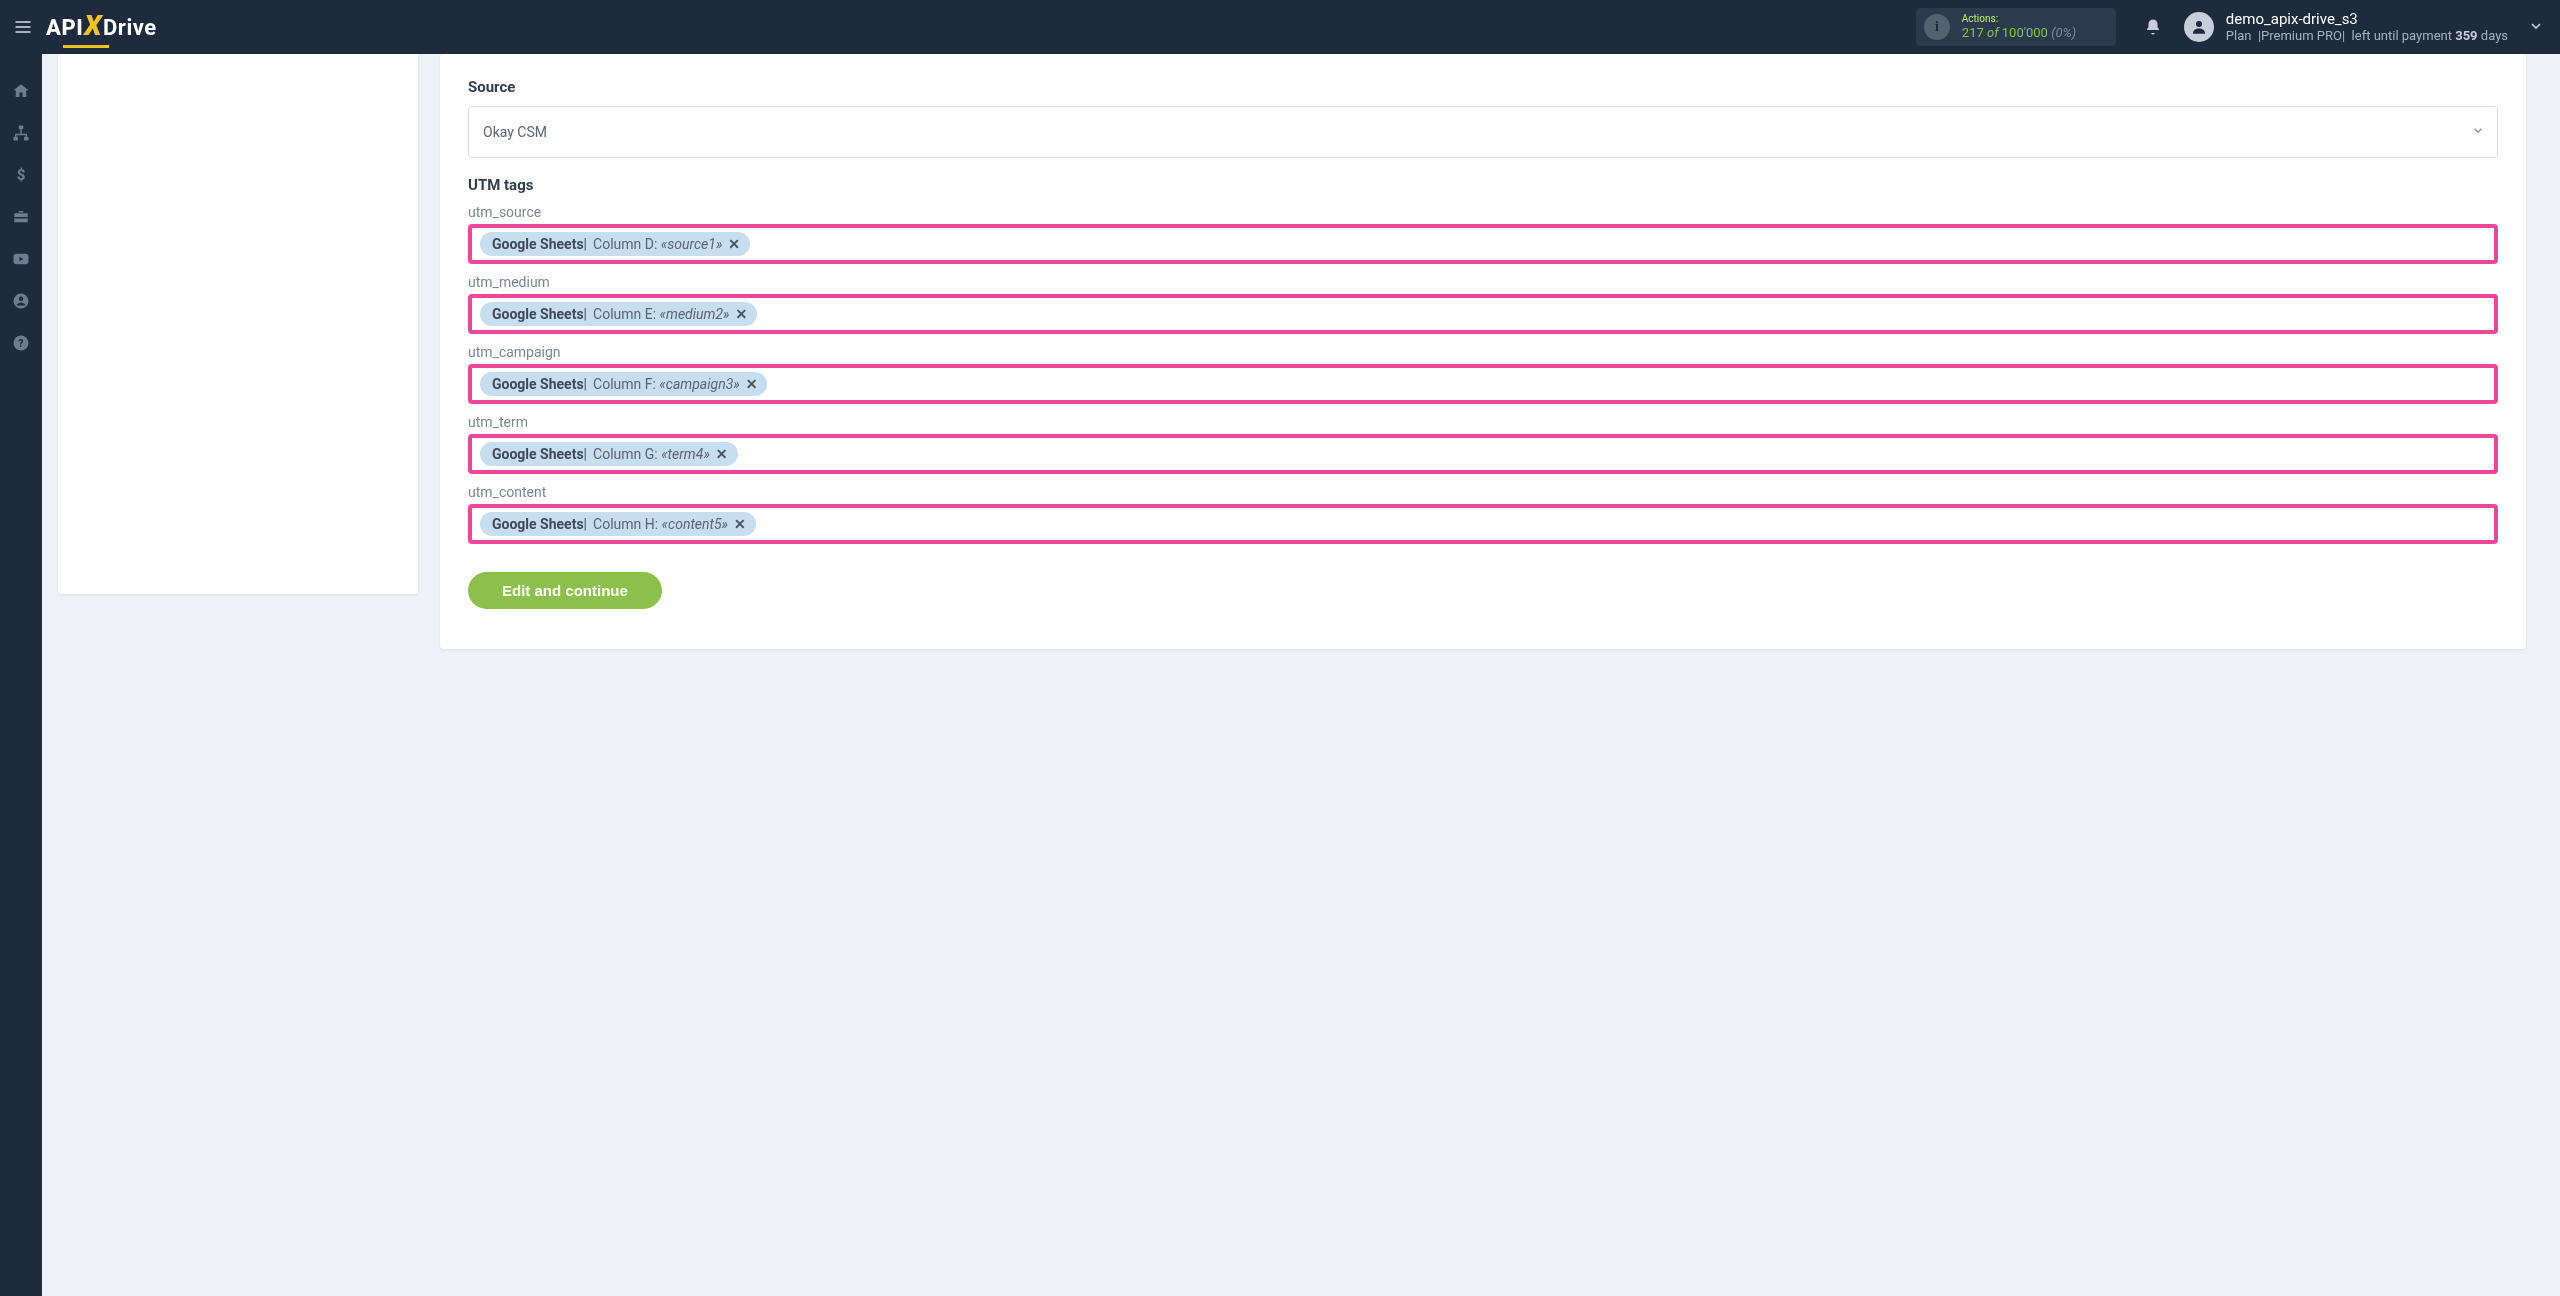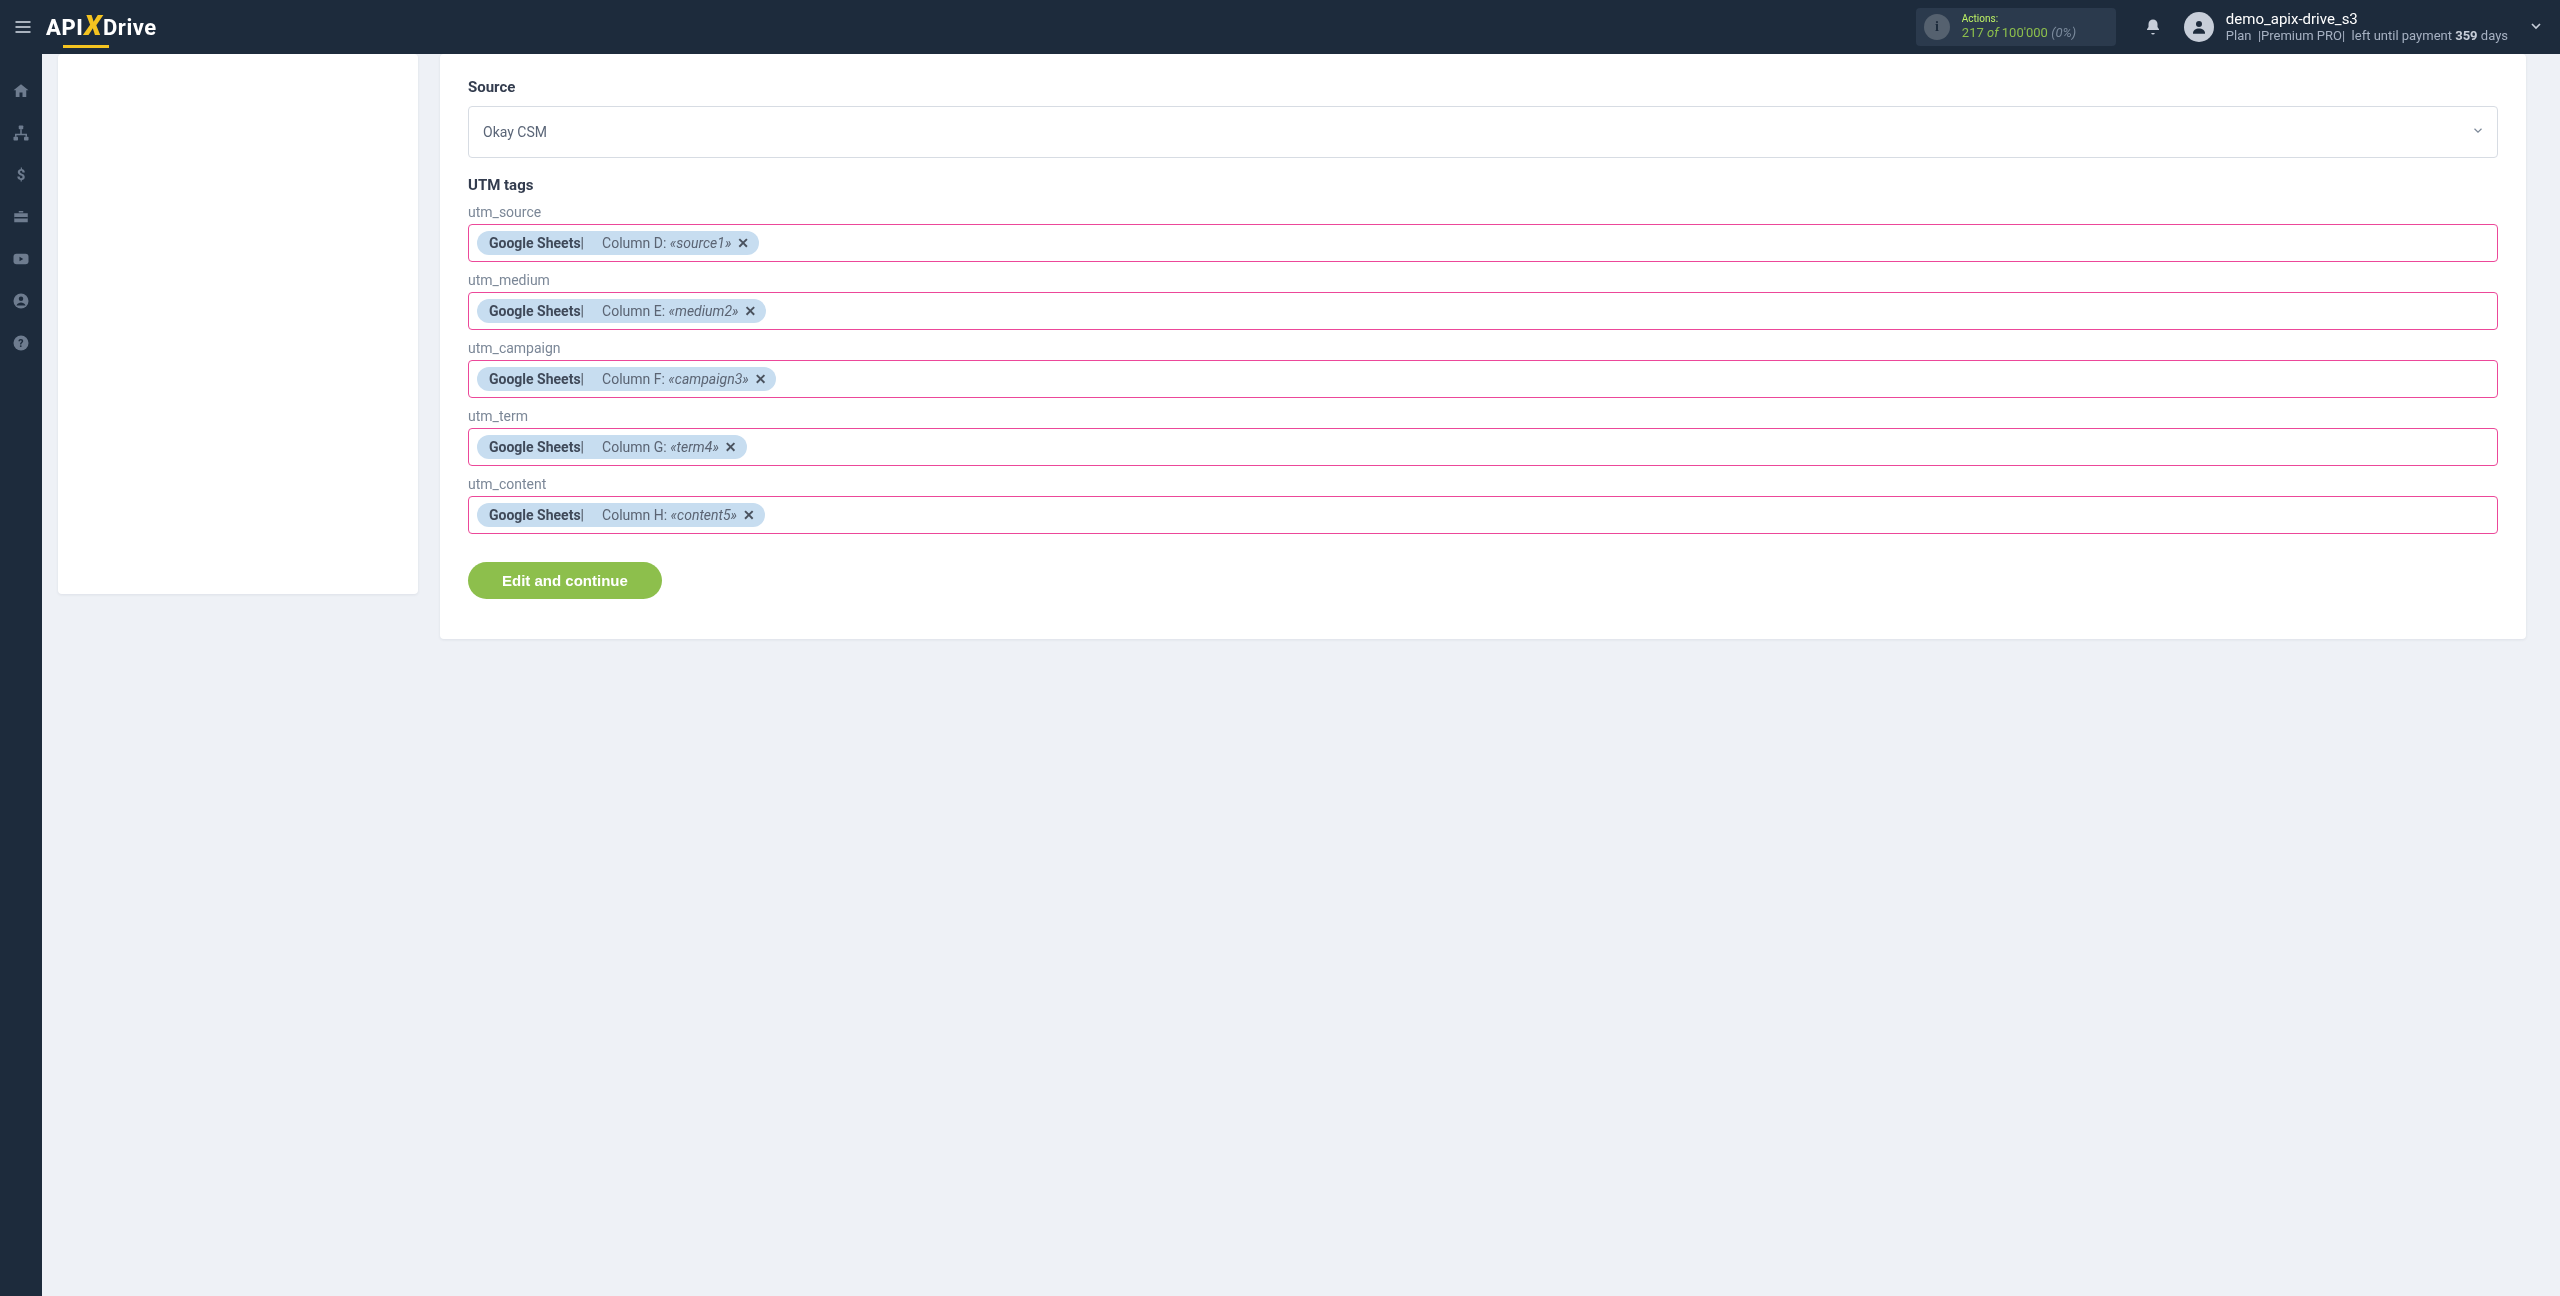--- a/index.html
+++ b/index.html
@@ -173,36 +173,36 @@
     background: #fff;
   }
   .select .chev {
     position: absolute; right: 12px; top: 50%; transform: translateY(-50%);
     color: #7b8797;
   }
   .select .chev svg { width: 14px; height: 14px; }
 
   .tag-input {
     min-height: 38px;
-    border: 1px solid #ec4899;
+    border: 4px solid #ec4899;
     border-radius: 4px;
     display: flex; align-items: center;
     padding: 4px 8px;
     background: #fff;
   }
   .tag {
     background: #c7ddf0;
     color: #4a525e;
     border-radius: 14px;
     padding: 4px 10px 4px 12px;
     display: inline-flex; align-items: center;
     font-size: 14px;
   }
   .tag .src    { font-weight: 700; color: #3f4959; }
-  .tag .column { color: #5b6473; margin-left: 18px; }
+  .tag .column { color: #5b6473; margin-left: 6px; }
   .tag .value  { font-style: italic; color: #5b6473; }
   .tag .x {
     margin-left: 6px;
     font-weight: 700;
     color: #4a525e;
     cursor: pointer;
   }
 
   .btn-primary {
     margin-top: 28px;

